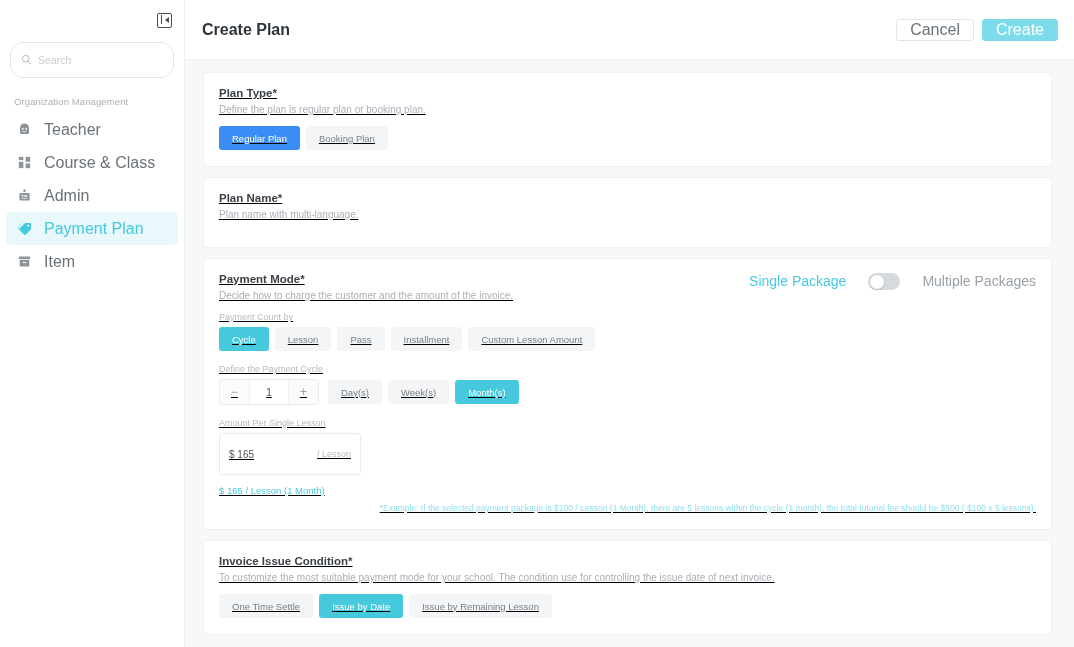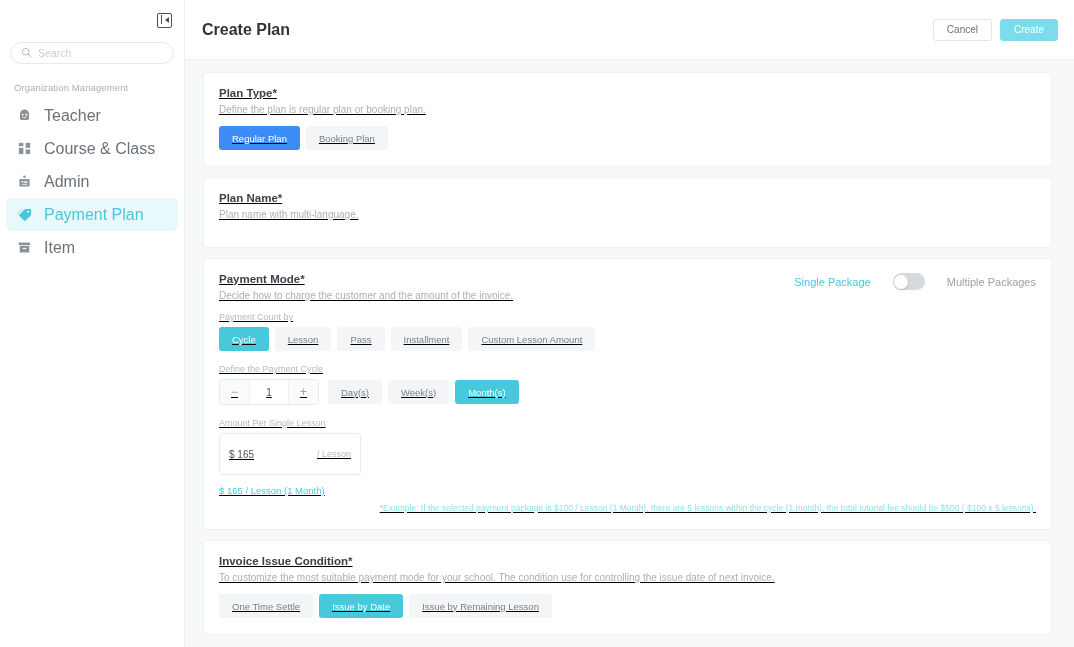--- a/index.html
+++ b/index.html
@@ -38,21 +38,21 @@
   }
   .collapse-icon::after {
     content: ""; position: absolute; left: 6.5px; top: 3.5px;
     width: 0; height: 0;
     border-top: 3px solid transparent;
     border-bottom: 3px solid transparent;
     border-right: 4px solid #4a4f55;
   }
   .search-wrap { padding: 2px 10px 0 10px; }
   .search-box {
-    height: 22px;
+    height: 36px;
     border: 1px solid #e6e9ec;
     border-radius: 13px;
     display: flex; align-items: center;
     padding: 0 10px;
     background: #fff;
   }
   .search-box svg { margin-right: 6px; flex: 0 0 auto; }
   .search-input {
     border: none; outline: none; flex: 1;
     font-size: 10.5px; color: #3b4148;
@@ -102,21 +102,21 @@
     background: #ffffff;
     display: flex; align-items: center;
     padding: 0 16px 0 17px;
     border-bottom: 1px solid #f0f1f3;
   }
   .page-title {
     font-size: 16px; font-weight: bold; color: #2f353b;
     flex: 1;
   }
   .btn {
-    font-size: 10px;
+    font-size: 16px;
     border-radius: 3px;
     height: 22px;
     padding: 0 13px;
     display: inline-flex; align-items: center; justify-content: center;
     cursor: pointer;
     font-family: "Liberation Sans", sans-serif;
   }
   .btn-cancel {
     background: #ffffff;
     border: 1px solid #e3e6e9;
@@ -181,22 +181,22 @@
     color: #4b5159;
     padding: 0 9px;
     outline: none;
     background: #fff;
     font-family: "Liberation Sans", sans-serif;
   }
 
   
   .pkg-toggle {
     position: absolute; right: 15px; top: 14px;
-    display: flex; align-items: center; gap: 22px;
-    font-size: 11px;
+    display: flex; gap: 22px;
+    font-size: 14px;
   }
   .pkg-left { color: #47c9dd; }
   .pkg-right { color: #9aa1a8; }
   .toggle {
     width: 32px; height: 17px;
     border-radius: 9px;
     background: #d6dade;
     position: relative;
     cursor: pointer;
   }

